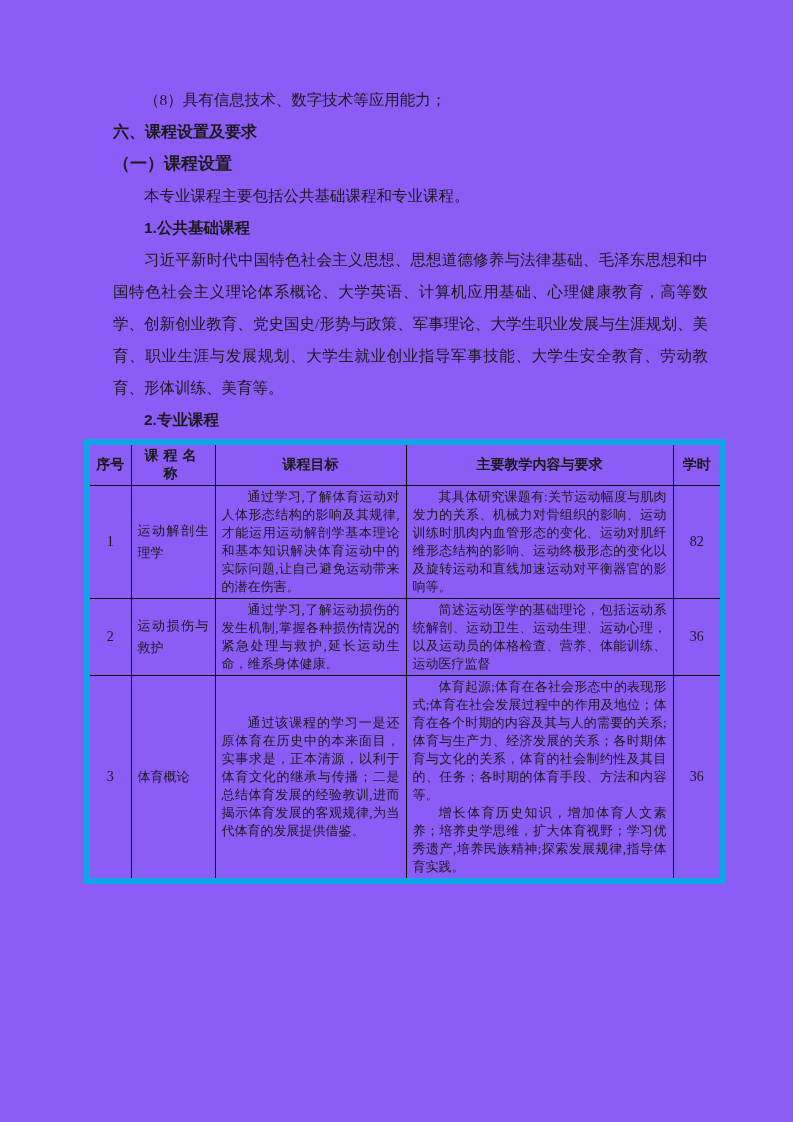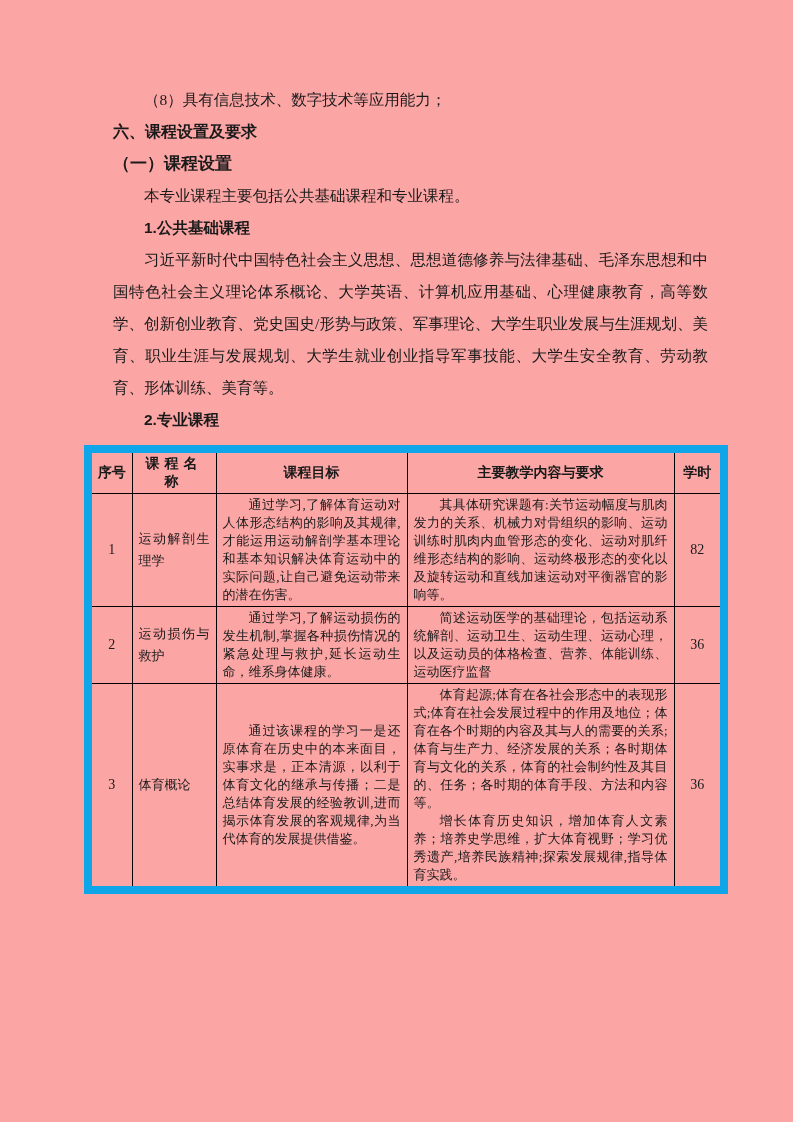--- a/index.html
+++ b/index.html
@@ -4,21 +4,21 @@
 <style>
   html, body {
     margin: 0;
     padding: 0;
     background: #ffffff;
   }
   .page {
     position: relative;
     width: 793px;
     height: 1122px;
-    background: #fca5a5;
+    background: #8b5cf6;
     color: #1a1a1a;
     overflow: hidden;
     box-sizing: border-box;
     padding-top: 84px;
     font-family: "Liberation Serif", "DejaVu Serif", serif;
   }
   .doc {
     margin-left: 113px;
     margin-right: 85px;
     font-size: 15.5px;
@@ -59,22 +59,22 @@
     font-weight: bold;
     font-size: 14px;
     line-height: 24px;
     margin-top: 4px;
   }
   table.courses {
     margin-left: 84px;
     width: 636px;
     border-collapse: collapse;
     table-layout: fixed;
-    border: 8px solid #0ea5e9;
-    margin-top: 9px;
+    border: 6px solid #0ea5e9;
+    margin-top: 3px;
     font-size: 13px;
     padding-left: 18px;
   }
   table.courses th, table.courses td {
     border: 1px solid #000;
     vertical-align: middle;
     padding: 2px 6px;
     box-sizing: border-box;
   }
   table.courses th {

